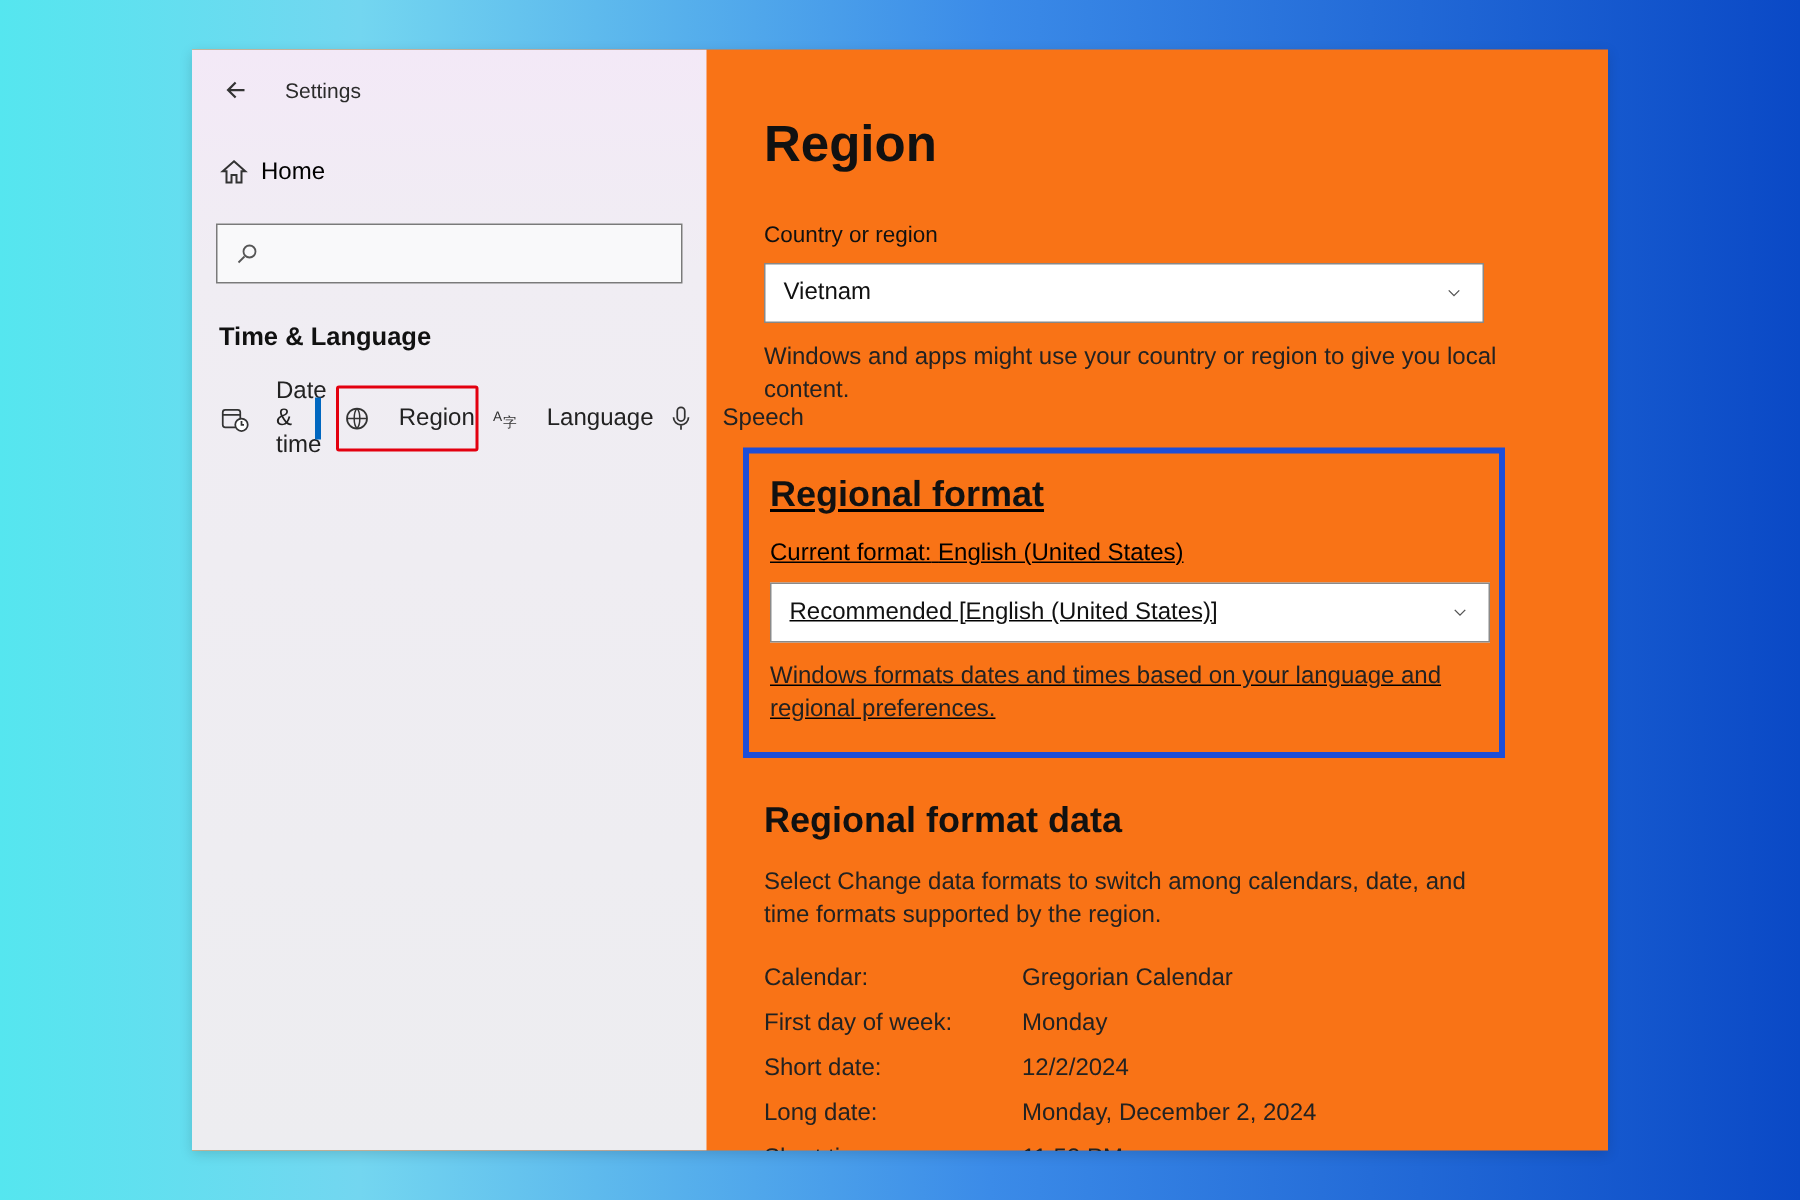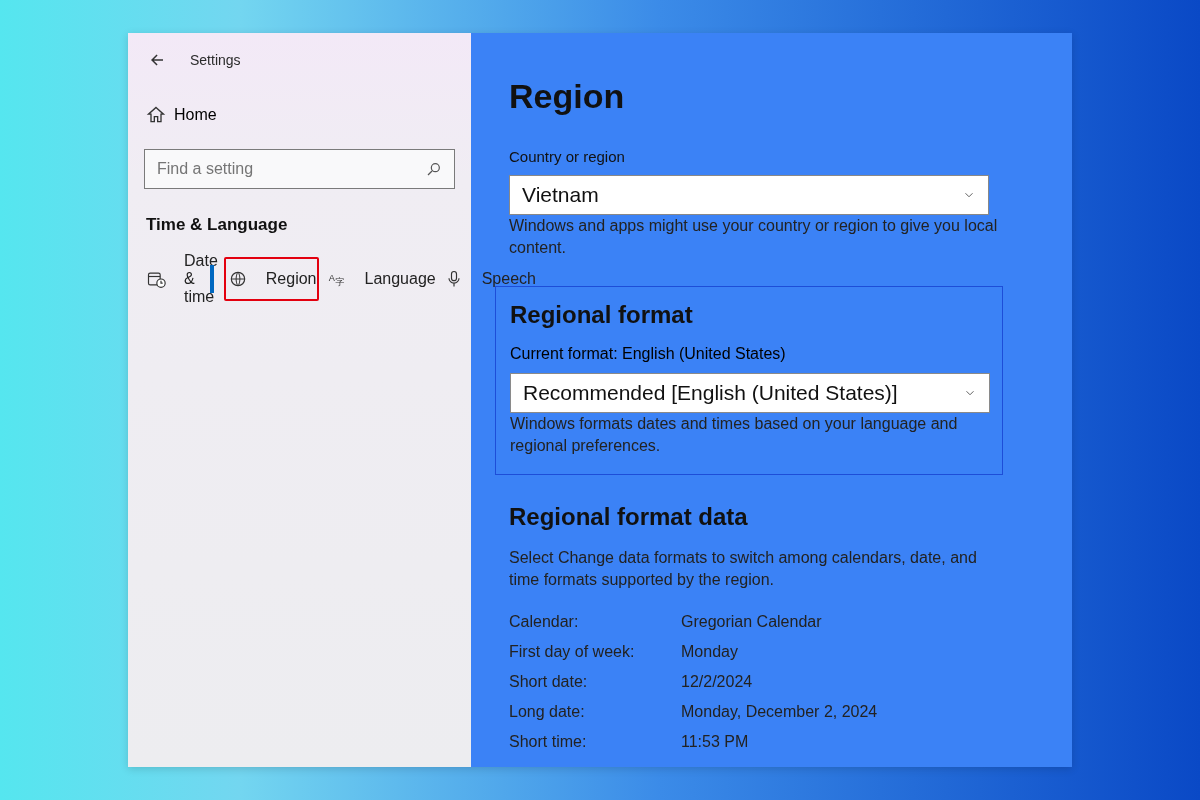--- a/index.html
+++ b/index.html
@@ -2,21 +2,21 @@
 <html><head>
 <meta charset="utf-8">
 <style>
   * { box-sizing: border-box; margin: 0; padding: 0; font-family: "Segoe UI", Arial, sans-serif; }
   html, body { width: 1200px; height: 800px; }
   body {
     background: linear-gradient(90deg, #55e6ef 0%, #73d6f0 20%, #3b8be8 55%, #0a49c6 100%);
     display: flex; align-items: center; justify-content: center;
   }
   .window {
-    width: 944px; height: 734px; background: #3b82f6; display: flex; overflow: hidden;
+    width: 944px; height: 734px; background: #f97316; display: flex; overflow: hidden;
     box-shadow: 0 2px 8px rgba(0,0,0,0.15);
   }
   
   .sidebar {
     width: 343px; height: 100%; padding: 18px 16px 0 16px;
     background: linear-gradient(180deg, #f3e9f7 0%, #f0edf3 20%, #ededf0 100%);
     display: flex; flex-direction: column;
   }
   .sb-top { display: flex; align-items: center; gap: 24px; margin-bottom: 28px; padding-left: 4px;}
   .back-arrow { font-size: 18px; color:#333; cursor:pointer; }
@@ -43,30 +43,31 @@
   }
   .nav-item.selected::before{
     content:""; position:absolute; left:-16px; top:6px; bottom:6px; width:4px; background:#0067c0;
   }
   
   .main { flex:1; height:100%; overflow-y:auto; padding:44px 38px 20px 38px; }
   .page-title { font-size:34px; font-weight:600; color:#111; margin-bottom:32px; }
   .field-label { font-size:15px; color:#111; margin-bottom:10px; }
   .select {
     width:480px; height:40px; border:1px solid #888; display:flex; align-items:center;
-    justify-content:space-between; padding:0 12px; font-size:21px; color:#111; cursor:pointer;
+    justify-content:space-between; padding:0 12px; font-size:16px; color:#111; cursor:pointer;
     background:#fff;
   }
   .select.thin { border-color:#8a8a8a;gap:28px; }
   .chev { color:#555; font-size:12px; }
-  .help-text { font-size:16px; color:#222; margin-top:0; max-width:490px; line-height:1.35; }
+  .help-text { font-size:16px; color:#222; margin-top:12px; max-width:490px; line-height:1.35; }
   .section { margin-bottom:28px; }
   .section.highlight {
-    border:1px solid #1d4ed8; padding:14px 14px 18px 14px; margin-left:-14px; margin-right:-6px;
+    border:4px solid #1d4ed8; padding:14px 14px 18px 14px; margin-left:-14px; margin-right:-6px;
     width:508px;
+    text-decoration:underline;
   }
   .section-title { font-size:24px; font-weight:600; color:#111; margin-bottom:16px; }
   .current-format { font-size:16px; margin-bottom:10px; }
   .data-table { margin-top:16px; font-size:16px; color:#222; }
   .data-row { display:flex; height:30px; align-items:center; }
   .data-row .k { width:172px; }
   svg { display:block; }
 </style>
 </head>
 <body>
@@ -86,21 +87,20 @@
     <div class="home-row">
       <span class="home-icon">
         <svg width="20" height="20" viewBox="0 0 24 24">
             <path d="M12 3l9 8h-3v9h-4v-6H10v6H6v-9H3z" fill="none" stroke="#333" stroke-width="1.6"></path>
           </svg>
       </span>
       <span>Home</span>
     </div>
 
     <div class="search-box">
-      <input type="text" placeholder="Find a setting" style="">
       <span class="search-icon">
         <svg width="16" height="16" viewBox="0 0 24 24">
             <circle cx="10" cy="10" r="6" fill="none" stroke="#555" stroke-width="1.8"></circle>
             <line x1="15" y1="15" x2="21" y2="21" stroke="#555" stroke-width="1.8"></line>
           </svg>
       </span>
     </div>
 
     <div class="category">Time &amp; Language</div>
 

